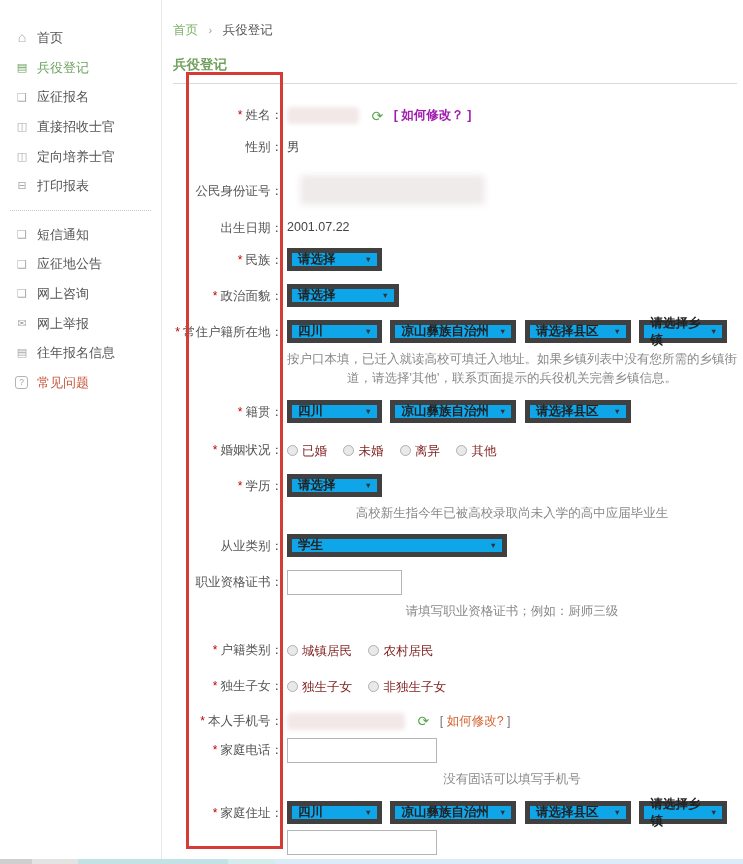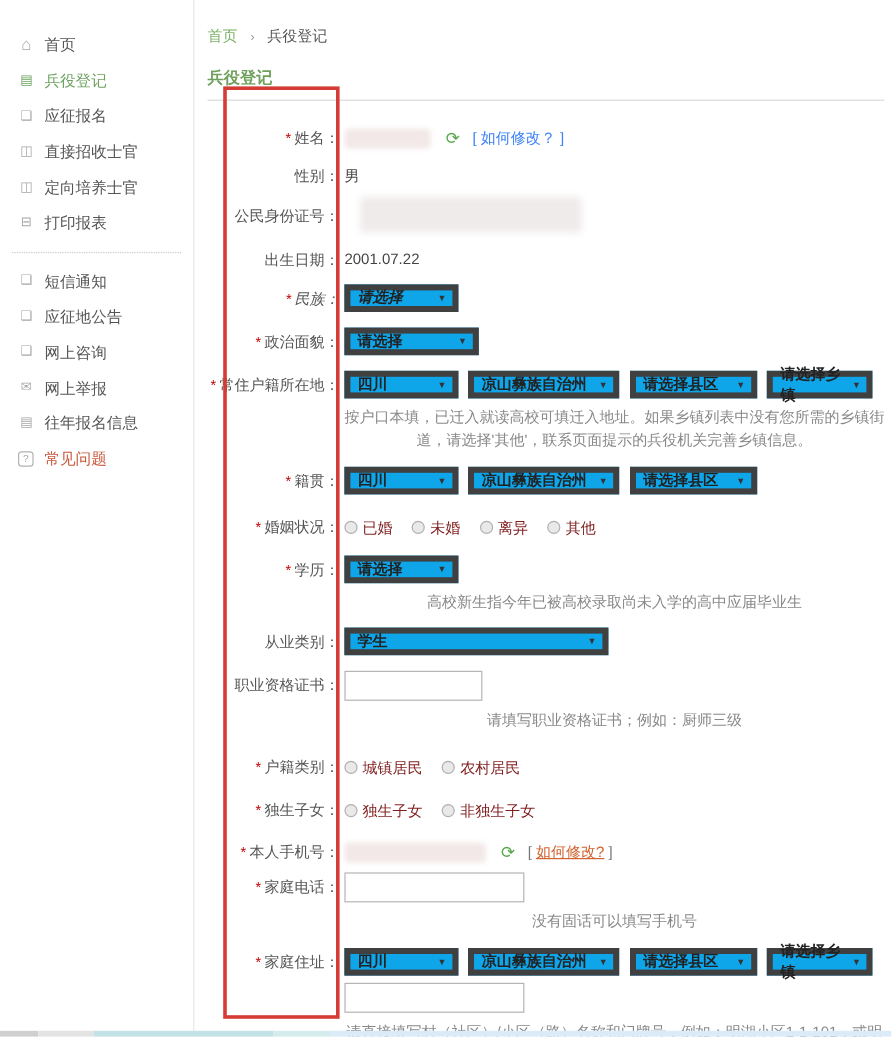--- a/index.html
+++ b/index.html
@@ -53,23 +53,23 @@
            background:#e9e9e9; border:1px solid #b0b0b0; margin-right:4px; vertical-align:-1px; }
   .opt-row { padding-top:5px; }
   .hint { color:#888; margin-top:7px; line-height:1.55; max-width:452px;text-align:center; }
   .blur-sm { display:inline-block; width:72px; height:17px; border-radius:4px;
              background:#f3e8e8; filter:blur(2px); vertical-align:middle; }
   .blur-md { display:inline-block; width:118px; height:17px; border-radius:4px;
              background:#f3e8e8; filter:blur(2px); vertical-align:middle; }
   .blur-lg { display:inline-block; width:185px; height:30px; border-radius:4px;
              background:#f0ebeb; filter:blur(3px); }
   .refresh { color:#56a74a; font-size:14px; margin:0 7px 0 9px; cursor:pointer; vertical-align:middle; }
-  .link-green { color:#3b82f6; cursor:pointer; }
+  .link-green { color:#a21caf; cursor:pointer;font-weight:bold; }
   .bracket { color:#777; }
-  .link-orange { color:#d2622e; cursor:pointer;text-decoration:underline; }
+  .link-orange { color:#d2622e; cursor:pointer; }
   
   .red-annotation { position:absolute; left:186px; top:72px; width:97px; height:777px;
                     border:3px solid #d43c35; pointer-events:none; z-index:50; }
   .bottombar { position:absolute; left:0; bottom:0; height:5px; width:743px; z-index:40; }
   .bottombar .seg { position:absolute; bottom:0; height:5px; }
   .seg1 { left:0; width:32px; background:#cfcfcf; }
   .seg2 { left:32px; width:46px; background:#e3e3e3; }
   .seg3 { left:78px; width:150px; background:#c2e2e5; }
   .seg4 { left:228px; width:47px; background:#d4ecec; }
   .seg5 { left:275px; width:468px; background:#dcebf8; }
@@ -147,36 +147,36 @@
 
     <div class="row">
       <div class="lbl"><span class="req">*</span><span>姓名：</span></div>
       <div class="fld val">
         <span class="blur-sm"></span>
         <span class="refresh">⟳</span>
         <span class="link-green">[ 如何修改？ ]</span>
       </div>
     </div>
 
-    <div class="row" style="margin-bottom:8px;">
+    <div class="row" style="margin-bottom:19px;">
       <div class="lbl"><span>性别：</span></div>
       <div class="fld val">男</div>
     </div>
 
     <div class="row" style="margin-bottom:8px;gap:13px;">
       <div class="lbl" style="padding-top:8px;"><span>公民身份证号：</span></div>
       <div class="fld"><span class="blur-lg"></span></div>
     </div>
 
     <div class="row">
       <div class="lbl"><span>出生日期：</span></div>
       <div class="fld val">2001.07.22</div>
     </div>
 
-    <div class="row" style="margin-bottom:13px;font-style:italic;">
+    <div class="row" style="margin-bottom:13px;">
       <div class="lbl"><span class="req">*</span><span>民族：</span></div>
       <div class="fld">
         <span class="sel w95">
             <span>请选择</span>
             <span class="caret">▼</span>
           </span>
       </div>
     </div>
 
     <div class="row" style="margin-bottom:13px;">

